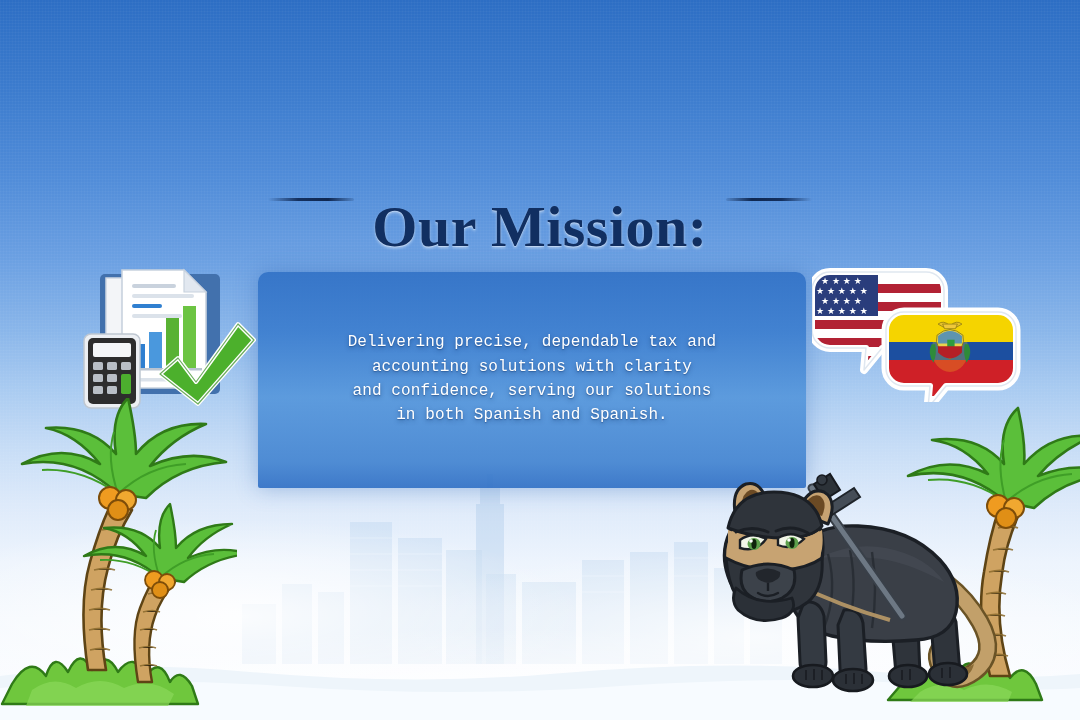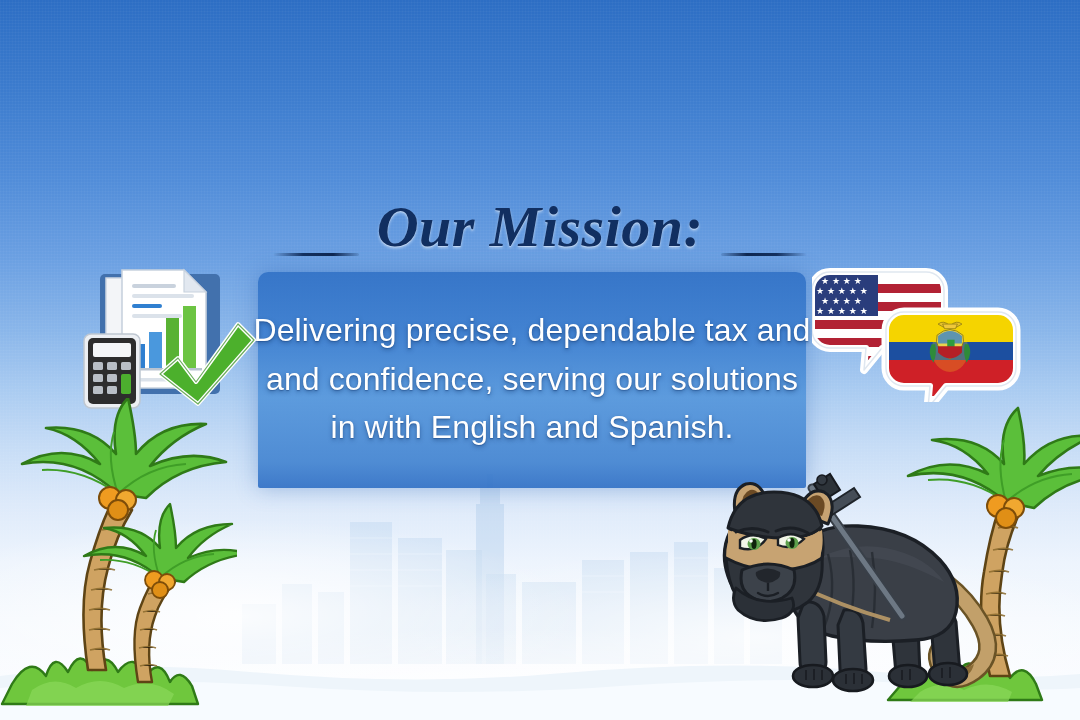--- a/index.html
+++ b/index.html
@@ -64,24 +64,23 @@
     opacity: .5;
     pointer-events: none;
   }
 
   
   .title-row {
     position: absolute;
     top: 198px;
     left: 0; right: 0;
     display: flex;
-    align-items: flex-end;
+    align-items: flex-start;
     justify-content: center;
     gap: 18px;
-    font-style: italic;
   }
   .rule {
     height: 3px;
     width: 86px;
     border-radius: 2px;
     background: linear-gradient(to right, rgba(16,46,92,0), #14305e 35%, #0f2750 70%, rgba(16,46,92,.15));
   }
   .rule.right {
     background: linear-gradient(to left, rgba(16,46,92,0), #14305e 35%, #0f2750 70%, rgba(16,46,92,.15));
   }
@@ -112,22 +111,22 @@
       rgba(49,112,197,.92) 100%);
     box-shadow: 0 0 22px rgba(40,95,175,.35);
     display: flex;
     flex-direction: column;
     align-items: center;
     justify-content: center;
     padding: 4px 18px 6px;
     box-sizing: border-box;
   }
   .band-line {
-    font-family: Liberation Sans, sans-serif;
-    font-size: 32px;
+    font-family: Liberation Mono, monospace;
+    font-size: 16px;
     line-height: 1.52;
     color: #ffffff;
     text-align: center;
     white-space: nowrap;
     text-shadow: 0 2px 4px rgba(18,56,112,.55), 0 1px 1px rgba(18,56,112,.4);
     letter-spacing: .1px;
   }
 
   
   .art { position: absolute; pointer-events: none; }
@@ -185,22 +184,23 @@
   <div class="cloudwash"></div>
 
   <div class="title-row">
     <span class="rule"></span>
     <span class="title">Our Mission:</span>
     <span class="rule right"></span>
   </div>
 
   <div class="band">
     <div class="band-line">Delivering precise, dependable tax and</div>
+    <div class="band-line">accounting solutions with clarity</div>
     <div class="band-line">and confidence, serving our solutions</div>
-    <div class="band-line">in with English and Spanish.</div>
+    <div class="band-line">in both Spanish and Spanish.</div>
   </div>
 
   <svg class="art" id="docs-icon" viewBox="0 0 190 150">
     <g>
 
       <rect x="22" y="12" width="120" height="120" rx="5" fill="#4271ad"></rect>
 
       <path d="M28 16 h56 l20 20 v82 h-76 z" fill="#f3f5f8" stroke="#cfd7e2" stroke-width="1.5"></path>
 
       <path d="M44 8 h62 l22 22 v96 h-84 z" fill="#ffffff" stroke="#c8d2de" stroke-width="1.6"></path>

